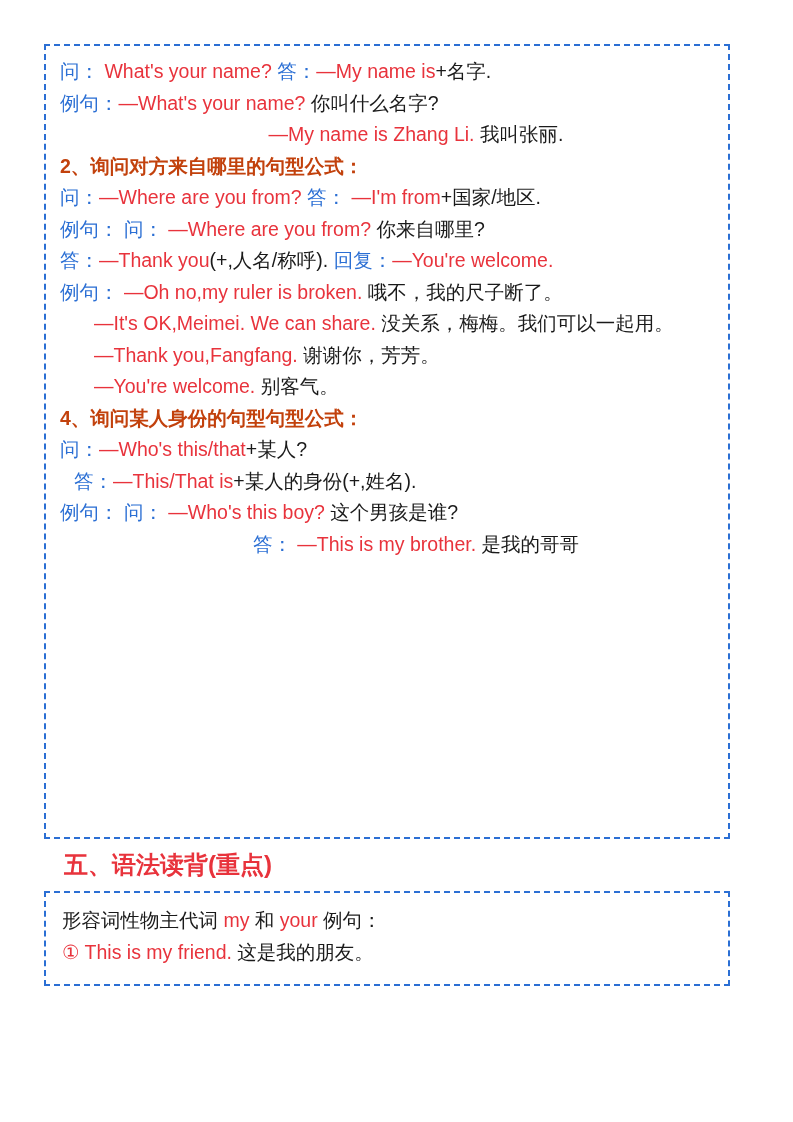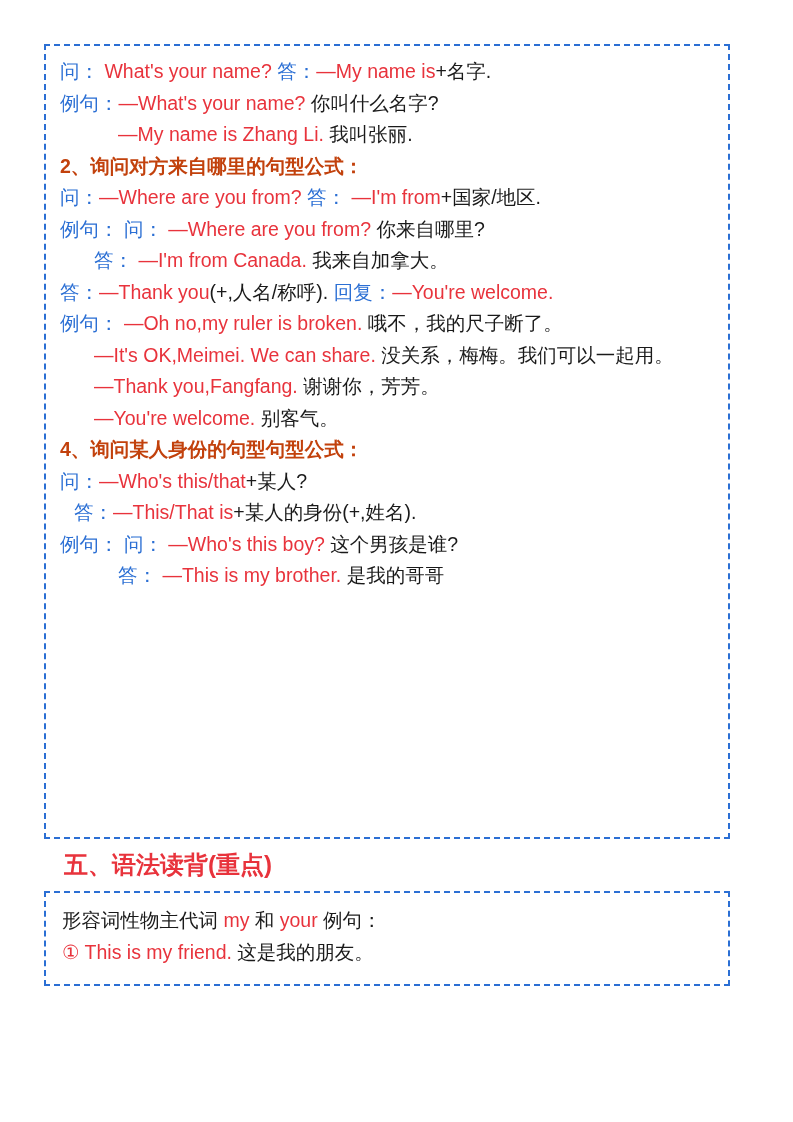--- a/index.html
+++ b/index.html
@@ -32,21 +32,21 @@
   }
   .line {
     display: block;
     white-space: nowrap;
     line-height: 1.0;
     margin: 0 0 0 0;
     padding: 6px 0 6px 0;
     font-size: 19.5px;
   }
   .ln-indent-1 { padding-left: 34px; }
-  .ln-indent-2 { padding-left: 58px; }
+  .ln-indent-2 { padding-left: 58px; text-align: center; }
   .ln-indent-small { padding-left: 14px; }
 
   .blue { color: #2b6fd4; }
   .red  { color: #e8333c; }
   .dark { color: #1a1a1a; }
   .green{ color: #c2410c; }
 
   .heading-green {
     color: #1f7a43;
     font-weight: bold;
@@ -70,21 +70,20 @@
 
 <div class="page">
 
   <div class="dashed-box box-one" id="box1">
       <div class="line"><span class="blue">问：</span><span class="dark">  </span><span class="red">What's your name?</span><span class="dark">        </span><span class="blue">答：</span><span class="red">—My name is</span><span class="dark">+名字.</span></div>
       <div class="line"><span class="blue">例句：</span><span class="red">—What's your name?</span><span class="dark">  你叫什么名字?</span></div>
       <div class="line ln-indent-2"><span class="red">—My name is Zhang Li.</span><span class="dark"> 我叫张丽.</span></div>
       <div class="line heading-green"><span class="green">2、询问对方来自哪里的句型公式：</span></div>
       <div class="line"><span class="blue">问：</span><span class="red">—Where are you from?</span><span class="dark">        </span><span class="blue">答：</span><span class="red"> —I'm from</span><span class="dark">+国家/地区.</span></div>
       <div class="line"><span class="blue">例句：</span><span class="blue"> 问：</span><span class="red"> —Where are you from?</span><span class="dark"> 你来自哪里?</span></div>
-      <div class="line ln-indent-1"><span class="blue">答：</span><span class="red">  —I'm from Canada.</span><span class="dark"> 我来自加拿大。</span></div>
       <div class="line"><span class="blue">答：</span><span class="red">—Thank you</span><span class="dark">(+,人名/称呼).</span><span class="dark">        </span><span class="blue">回复：</span><span class="red">—You're welcome.</span></div>
       <div class="line"><span class="blue">例句：</span><span class="red"> —Oh no,my ruler is broken.</span><span class="dark"> 哦不，我的尺子断了。</span></div>
       <div class="line ln-indent-1"><span class="red">—It's OK,Meimei. We can share.</span><span class="dark"> 没关系，梅梅。我们可以一起用。</span></div>
       <div class="line ln-indent-1"><span class="red">—Thank you,Fangfang.</span><span class="dark"> 谢谢你，芳芳。</span></div>
       <div class="line ln-indent-1"><span class="red">—You're welcome.</span><span class="dark"> 别客气。</span></div>
       <div class="line heading-green"><span class="green">4、询问某人身份的句型句型公式：</span></div>
       <div class="line"><span class="blue">问：</span><span class="red">—Who's this/that</span><span class="dark">+某人?</span></div>
       <div class="line ln-indent-small"><span class="blue">答：</span><span class="red">—This/That is</span><span class="dark">+某人的身份(+,姓名).</span></div>
       <div class="line"><span class="blue">例句：</span><span class="blue"> 问：</span><span class="red"> —Who's this boy?</span><span class="dark"> 这个男孩是谁?</span></div>
       <div class="line ln-indent-2"><span class="blue">答：</span><span class="red"> —This is my brother.</span><span class="dark"> 是我的哥哥</span></div>

